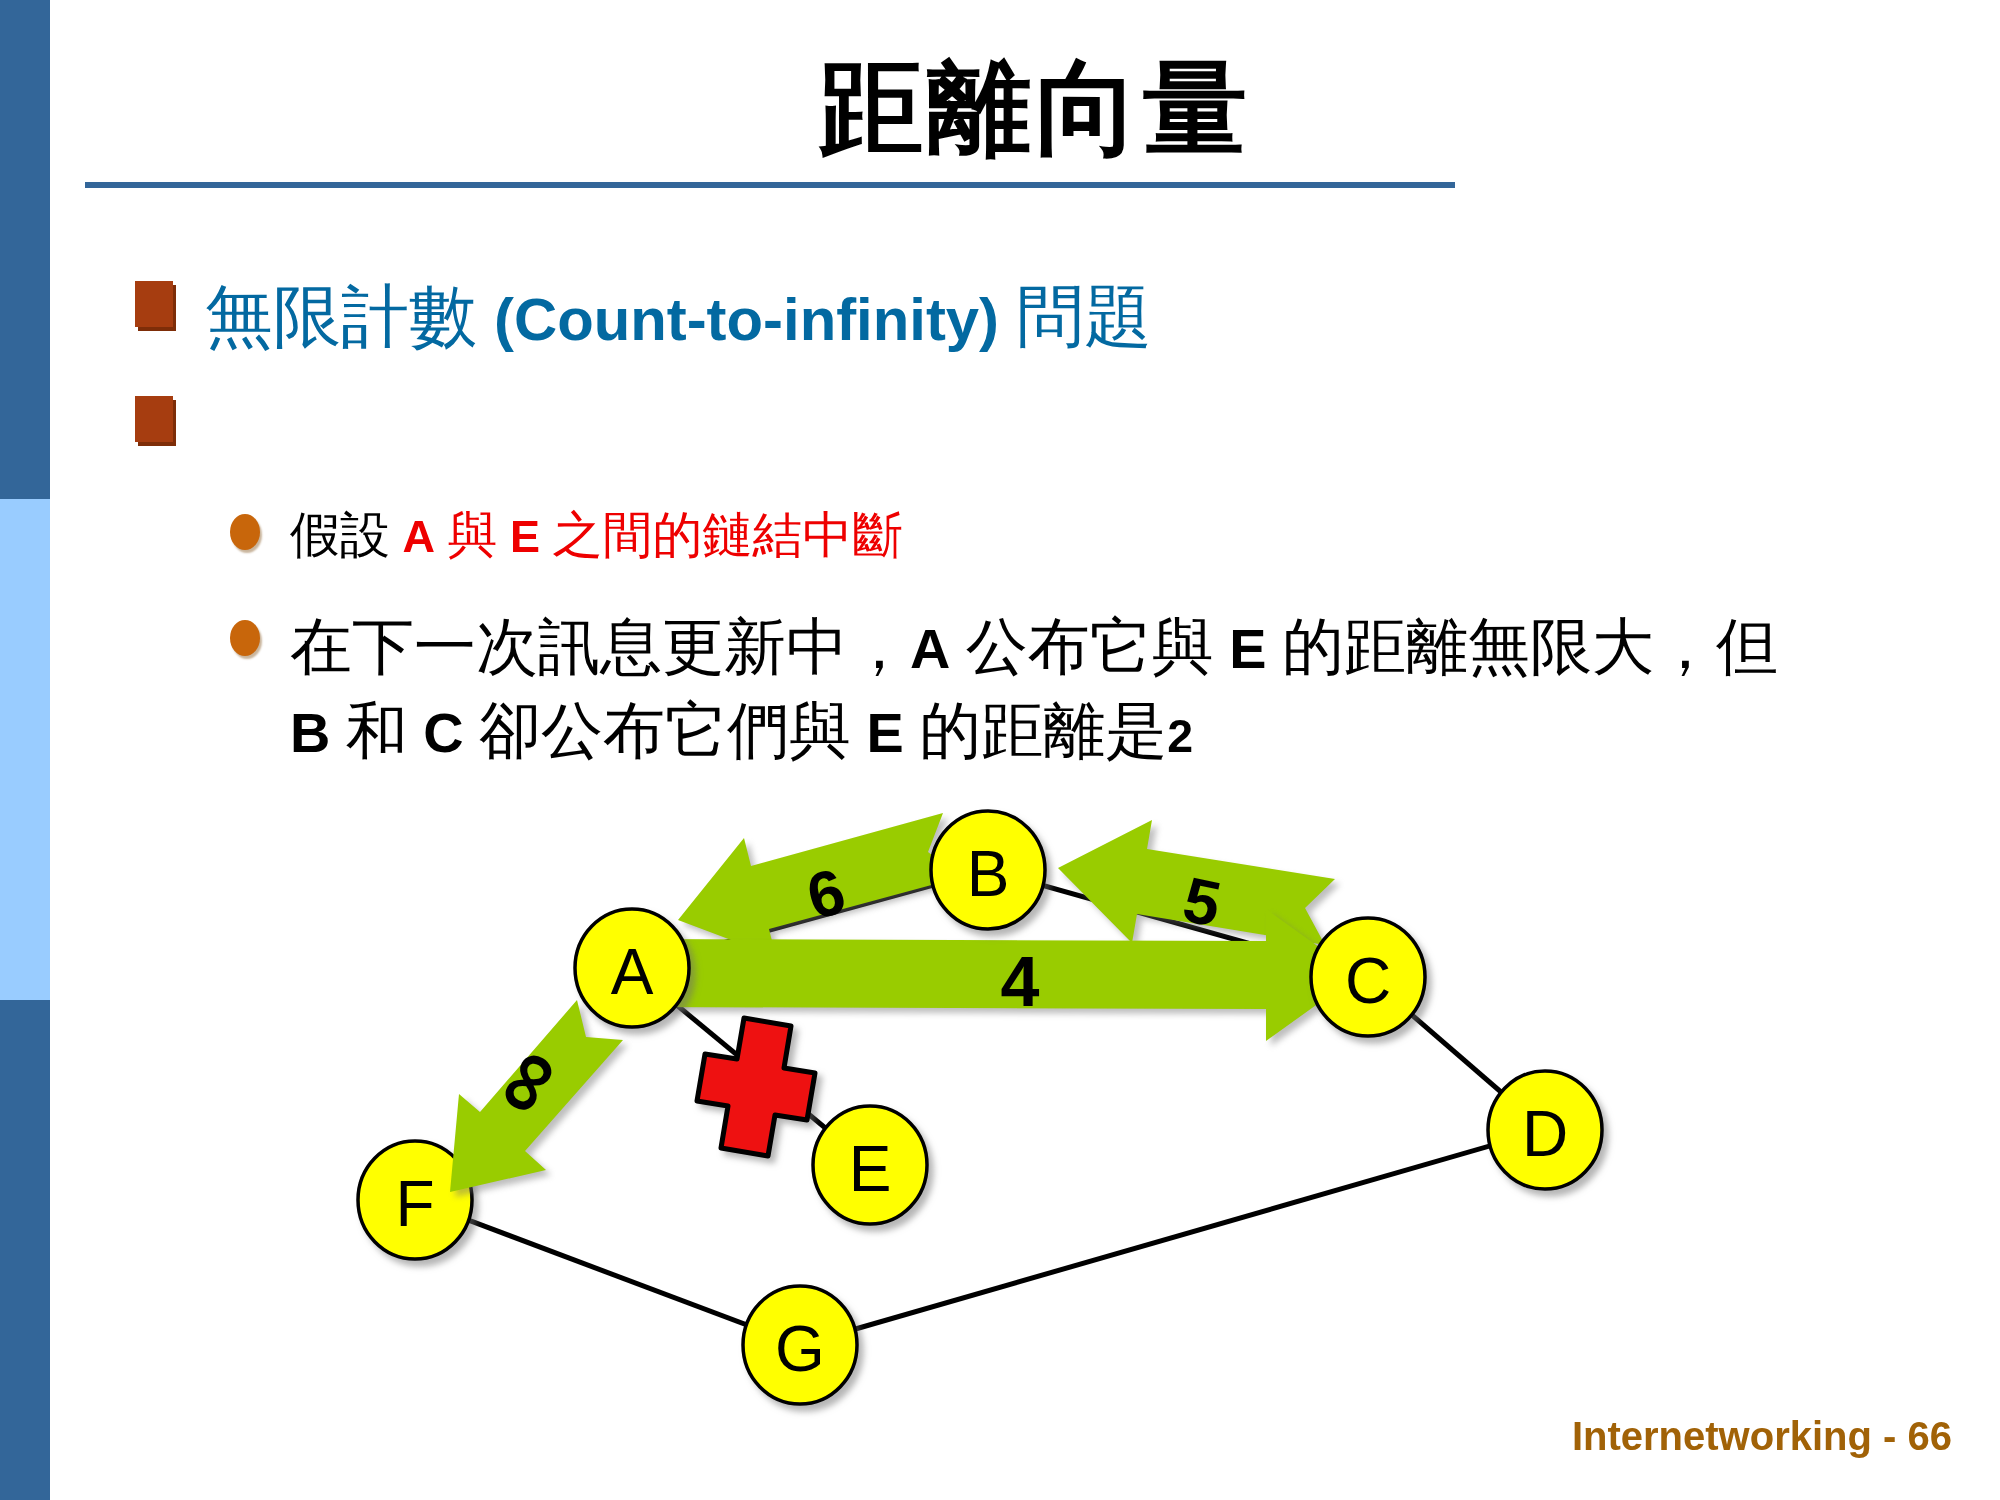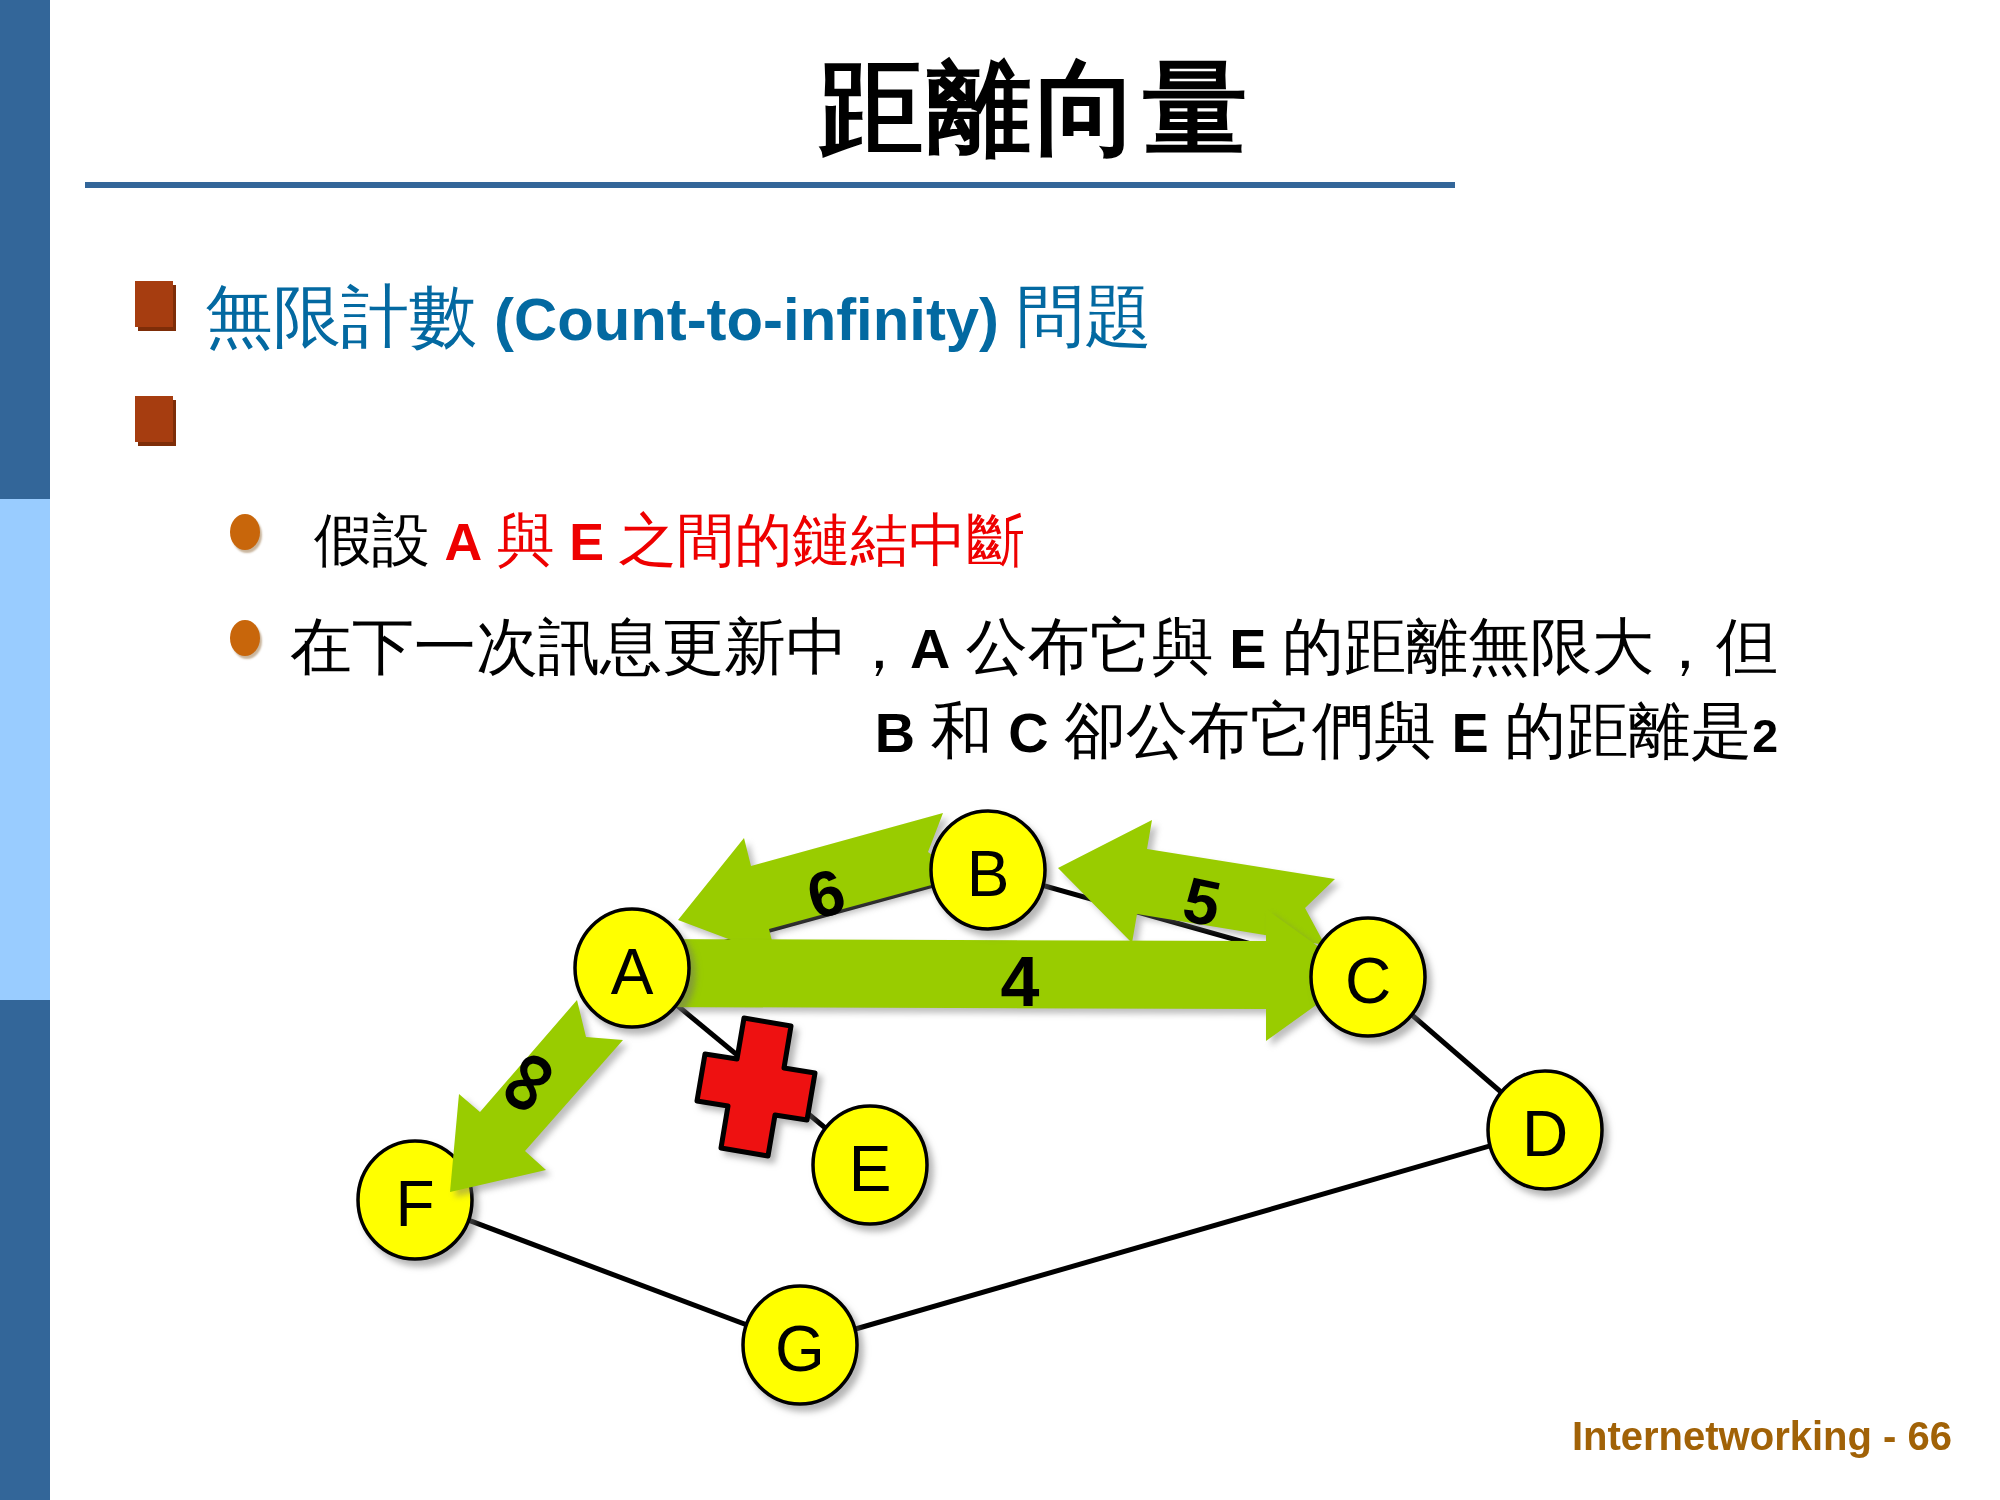--- a/index.html
+++ b/index.html
@@ -13,25 +13,25 @@
   
   #title{position:absolute;left:85px;top:40px;width:1900px;text-align:center;
          font-size:104px;font-weight:700;color:#000;letter-spacing:4px;}
   #title-rule{position:absolute;left:85px;top:182px;width:1370px;height:6px;}
   
   .sq-bullet{position:absolute;width:38px;height:46px;}
   .dot-bullet{position:absolute;width:30px;height:36px;border-radius:50%;}
   .line{position:absolute;white-space:nowrap;}
   .l1{font-size:68px;}
   .l2{font-size:66px;}
-  .sub{font-size:58px;margin-left:24px;}
+  .sub{font-size:50px;}
   .latin{font-family:"Liberation Sans","DejaVu Sans",sans-serif;font-weight:700;font-size:0.88em;}
   .latin-sm{font-family:"Liberation Sans","DejaVu Sans",sans-serif;font-weight:700;font-size:0.9em;}
   .num-sm{font-family:"Liberation Sans","DejaVu Sans",sans-serif;font-weight:700;font-size:0.75em;}
-  #sub2-text{line-height:83px;text-align:right;}
+  #sub2-text{line-height:83px;}
   
   #diagram{position:absolute;left:0;top:0;width:2000px;height:1500px;}
   .glink{stroke:#000;stroke-width:5;fill:none;}
   .garrow{filter:drop-shadow(5px 5px 3px rgba(110,110,110,.45));}
   .gnode{filter:drop-shadow(5px 6px 3px rgba(110,110,110,.5));}
   .gx{filter:drop-shadow(5px 5px 3px rgba(110,110,110,.5));}
   .node-label{font-family:"Liberation Sans","DejaVu Sans",sans-serif;font-weight:500;font-size:64px;fill:#000;}
   .arrow-label{font-family:"Liberation Sans","DejaVu Sans",sans-serif;font-weight:600;fill:#000;}
   
   #footer{position:absolute;right:48px;top:1414px;font-family:"Liberation Sans","DejaVu Sans",sans-serif;

